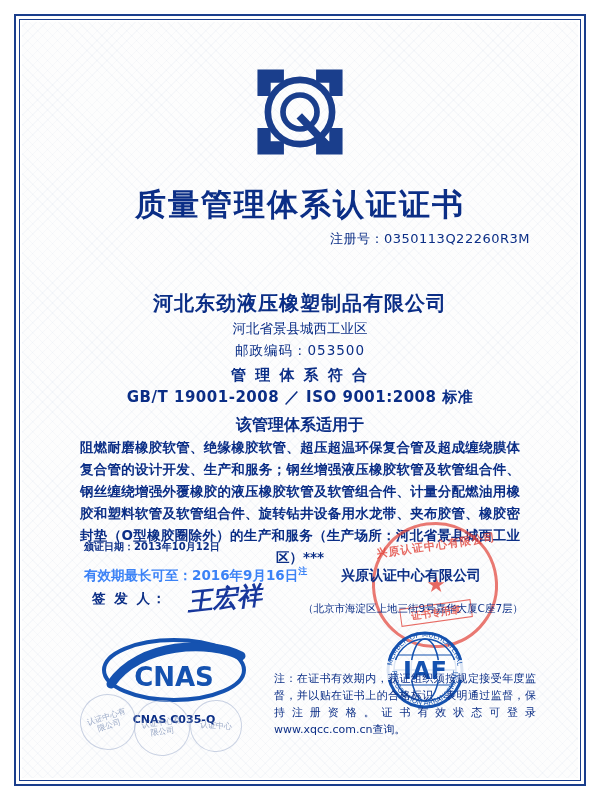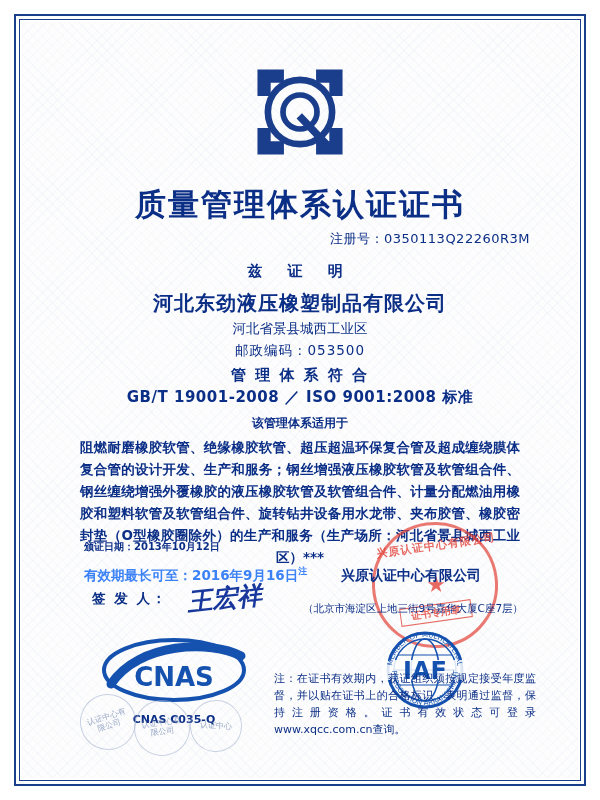--- a/index.html
+++ b/index.html
@@ -120,21 +120,21 @@
     letter-spacing: 2px;
   }
   .standard {
     top: 366px;
     font-size: 15px;
     font-weight: bold;
     letter-spacing: 0.5px;
   }
   .scope-label {
     top: 393px;
-    font-size: 12px;
+    font-size: 16px;
     font-weight: bold;
   }
   .scope-text {
     top: 414px;
     left: 58px;
     right: 58px;
     font-size: 13.5px;
     line-height: 22px;
     text-align: justify;
     text-align-last: center;
@@ -342,21 +342,20 @@
         <path d="M57 62 L80 86" stroke="#1a3e8c" stroke-width="8" stroke-linecap="square"></path>
       </svg>
     </div>
 
     <div class="title">质量管理体系认证证书</div>
 
     <div class="reg-no">
       <span>注册号：</span><span>0350113Q22260R3M</span>
     </div>
 
-    <div class="block hereby">兹 证 明</div>
     <div class="block company">河北东劲液压橡塑制品有限公司</div>
     <div class="block address">河北省景县城西工业区</div>
     <div class="block postcode">
       <span>邮政编码：</span><span>053500</span>
     </div>
     <div class="block conform-label">管 理 体 系 符 合</div>
     <div class="block standard">GB/T 19001-2008 ／ ISO 9001:2008 标准</div>
     <div class="block scope-label">该管理体系适用于</div>
     <div class="block scope-text">阻燃耐磨橡胶软管、绝缘橡胶软管、超压超温环保复合管及超成缠绕膜体复合管的设计开发、生产和服务；钢丝增强液压橡胶软管及软管组合件、钢丝缠绕增强外覆橡胶的液压橡胶软管及软管组合件、计量分配燃油用橡胶和塑料软管及软管组合件、旋转钻井设备用水龙带、夹布胶管、橡胶密封垫（O型橡胶圈除外）的生产和服务（生产场所：河北省景县城西工业区）***</div>
 

